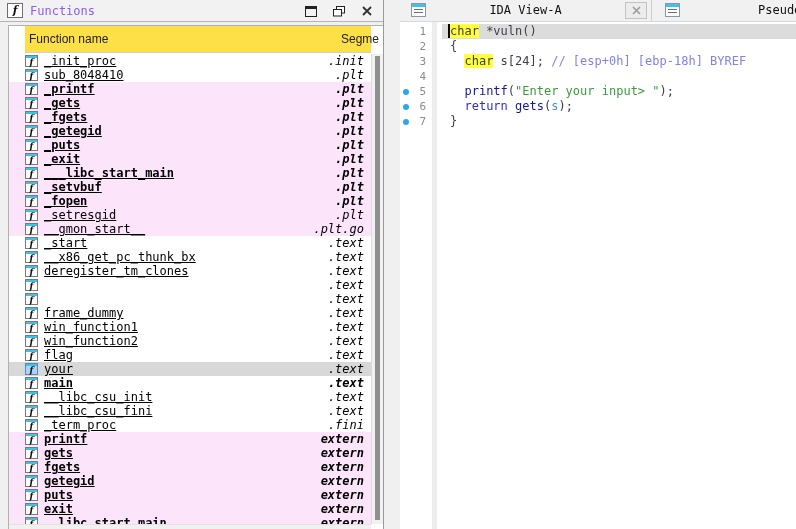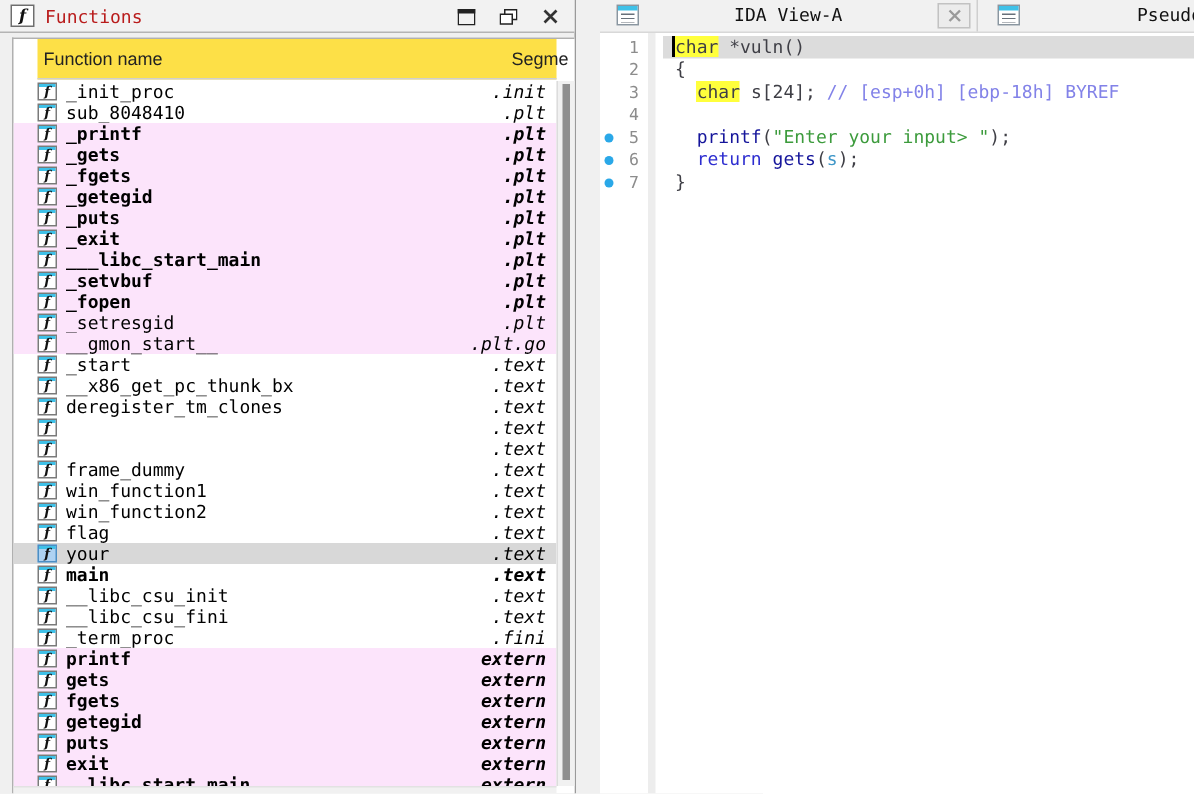--- a/index.html
+++ b/index.html
@@ -8,21 +8,21 @@
   #screen { position:relative; width:796px; height:529px; background:#f0f0f0; }
 
   
   #functions-window { position:absolute; left:0; top:0; width:384px; height:529px;
                       background:#f0f0f0; border-right:1px solid #9a9a9a; }
   .titlebar { position:absolute; left:0; top:0; right:0; height:22px; background:#f2f2f2;
               border-bottom:1px solid #b4b4b4; display:flex; align-items:center; }
   .title-ficon { width:16px; height:15px; margin-left:7px; background:#fff; border:1px solid #6e6e6e;
                  display:flex; align-items:center; justify-content:center; }
   .title-ficon i { font:italic bold 11px/11px "DejaVu Serif", serif; color:#111; }
-  .wtitle { margin-left:7px; font:12px/22px "DejaVu Sans Mono", monospace; color:#b91c1c; }
+  .wtitle { margin-left:7px; font:12px/22px "DejaVu Sans Mono", monospace; color:#8b5cf6; }
   .winbtns { position:absolute; right:8px; top:3px; display:flex; gap:12px; }
   .winbtn { width:16px; height:16px; background:transparent; border:none; display:flex;
             align-items:center; justify-content:center; cursor:default; }
 
   .listframe { position:absolute; left:8px; top:25px; right:0; bottom:0; background:#fff;
                border-left:1px solid #b0b0b0; border-top:1px solid #b0b0b0; }
   .listheader { position:absolute; left:16px; top:0; right:12px; height:27px; background:#fde047;
                 border-bottom:1px solid #cfcfcf; }
   .col-name { position:absolute; left:4px; top:6px; font-size:12px; color:#222; }
   .col-seg  { position:absolute; left:316px; top:6px; font-size:12px; color:#222; white-space:nowrap; }
@@ -33,21 +33,21 @@
           color:#000; white-space:nowrap; }
   .frow.pink { background:#fce4fb; }
   .frow.selected { background:#d8d8d8; }
   .frow.bold .fname, .frow.bold .fseg { font-weight:bold; }
   .ficon { position:relative; width:13px; height:12px; background:#fff; border:1px solid #7a7a7a;
            margin-right:6px; flex:none; }
   .ficon::before { content:""; position:absolute; left:0; right:0; top:0; height:2px; background:#3fc1e8; }
   .ficon i { position:absolute; left:0; right:0; top:1px; bottom:0; font:italic bold 9px/11px "DejaVu Serif", serif;
              color:#111; text-align:center; }
   .frow.selected .ficon { background:#aed2f2; border-color:#4c8ec4; }
-  .fname { flex:none; }
+  .fname { flex:none;text-decoration:underline; }
   .fseg { position:absolute; right:7px;font-style:italic; }
 
   .vscroll { position:absolute; right:0; top:28px; bottom:5px; width:12px; background:#f1f1f1;
              border-left:1px solid #dcdcdc; }
   .vthumb { position:absolute; left:3px; width:5px; top:2px; bottom:4px; background:#8f8f8f; }
   .hscroll { position:absolute; left:0; right:12px; bottom:0; height:5px; background:#f1f1f1;
              border-top:1px solid #e2e2e2; }
 
   
   #right-panel { position:absolute; left:400px; top:0; width:412px; height:529px; background:#fff; }

